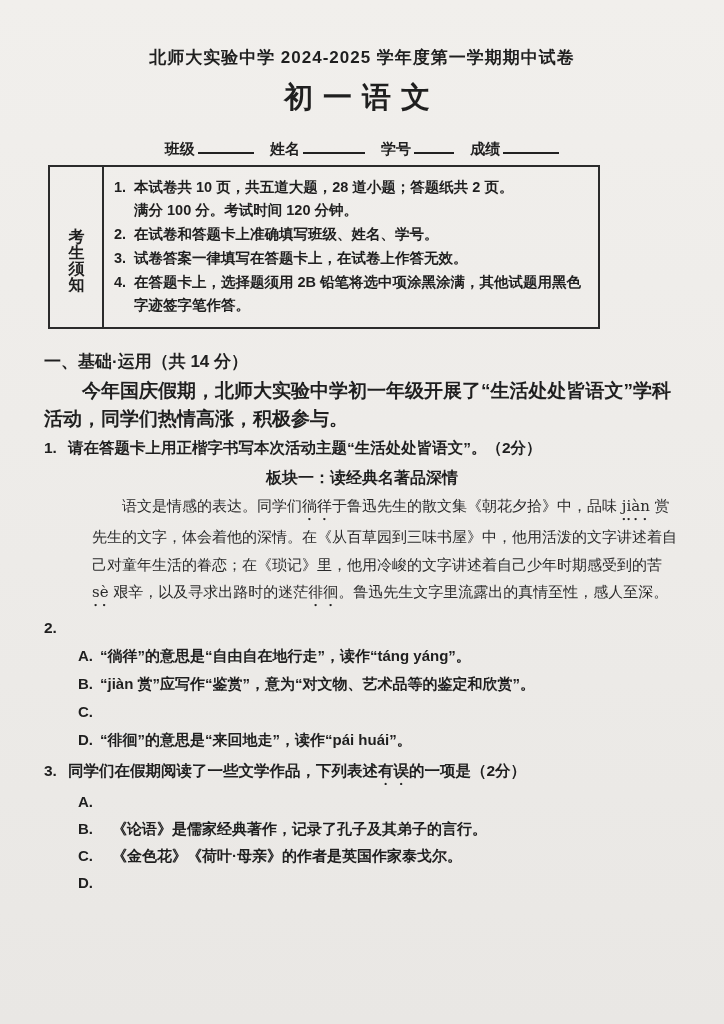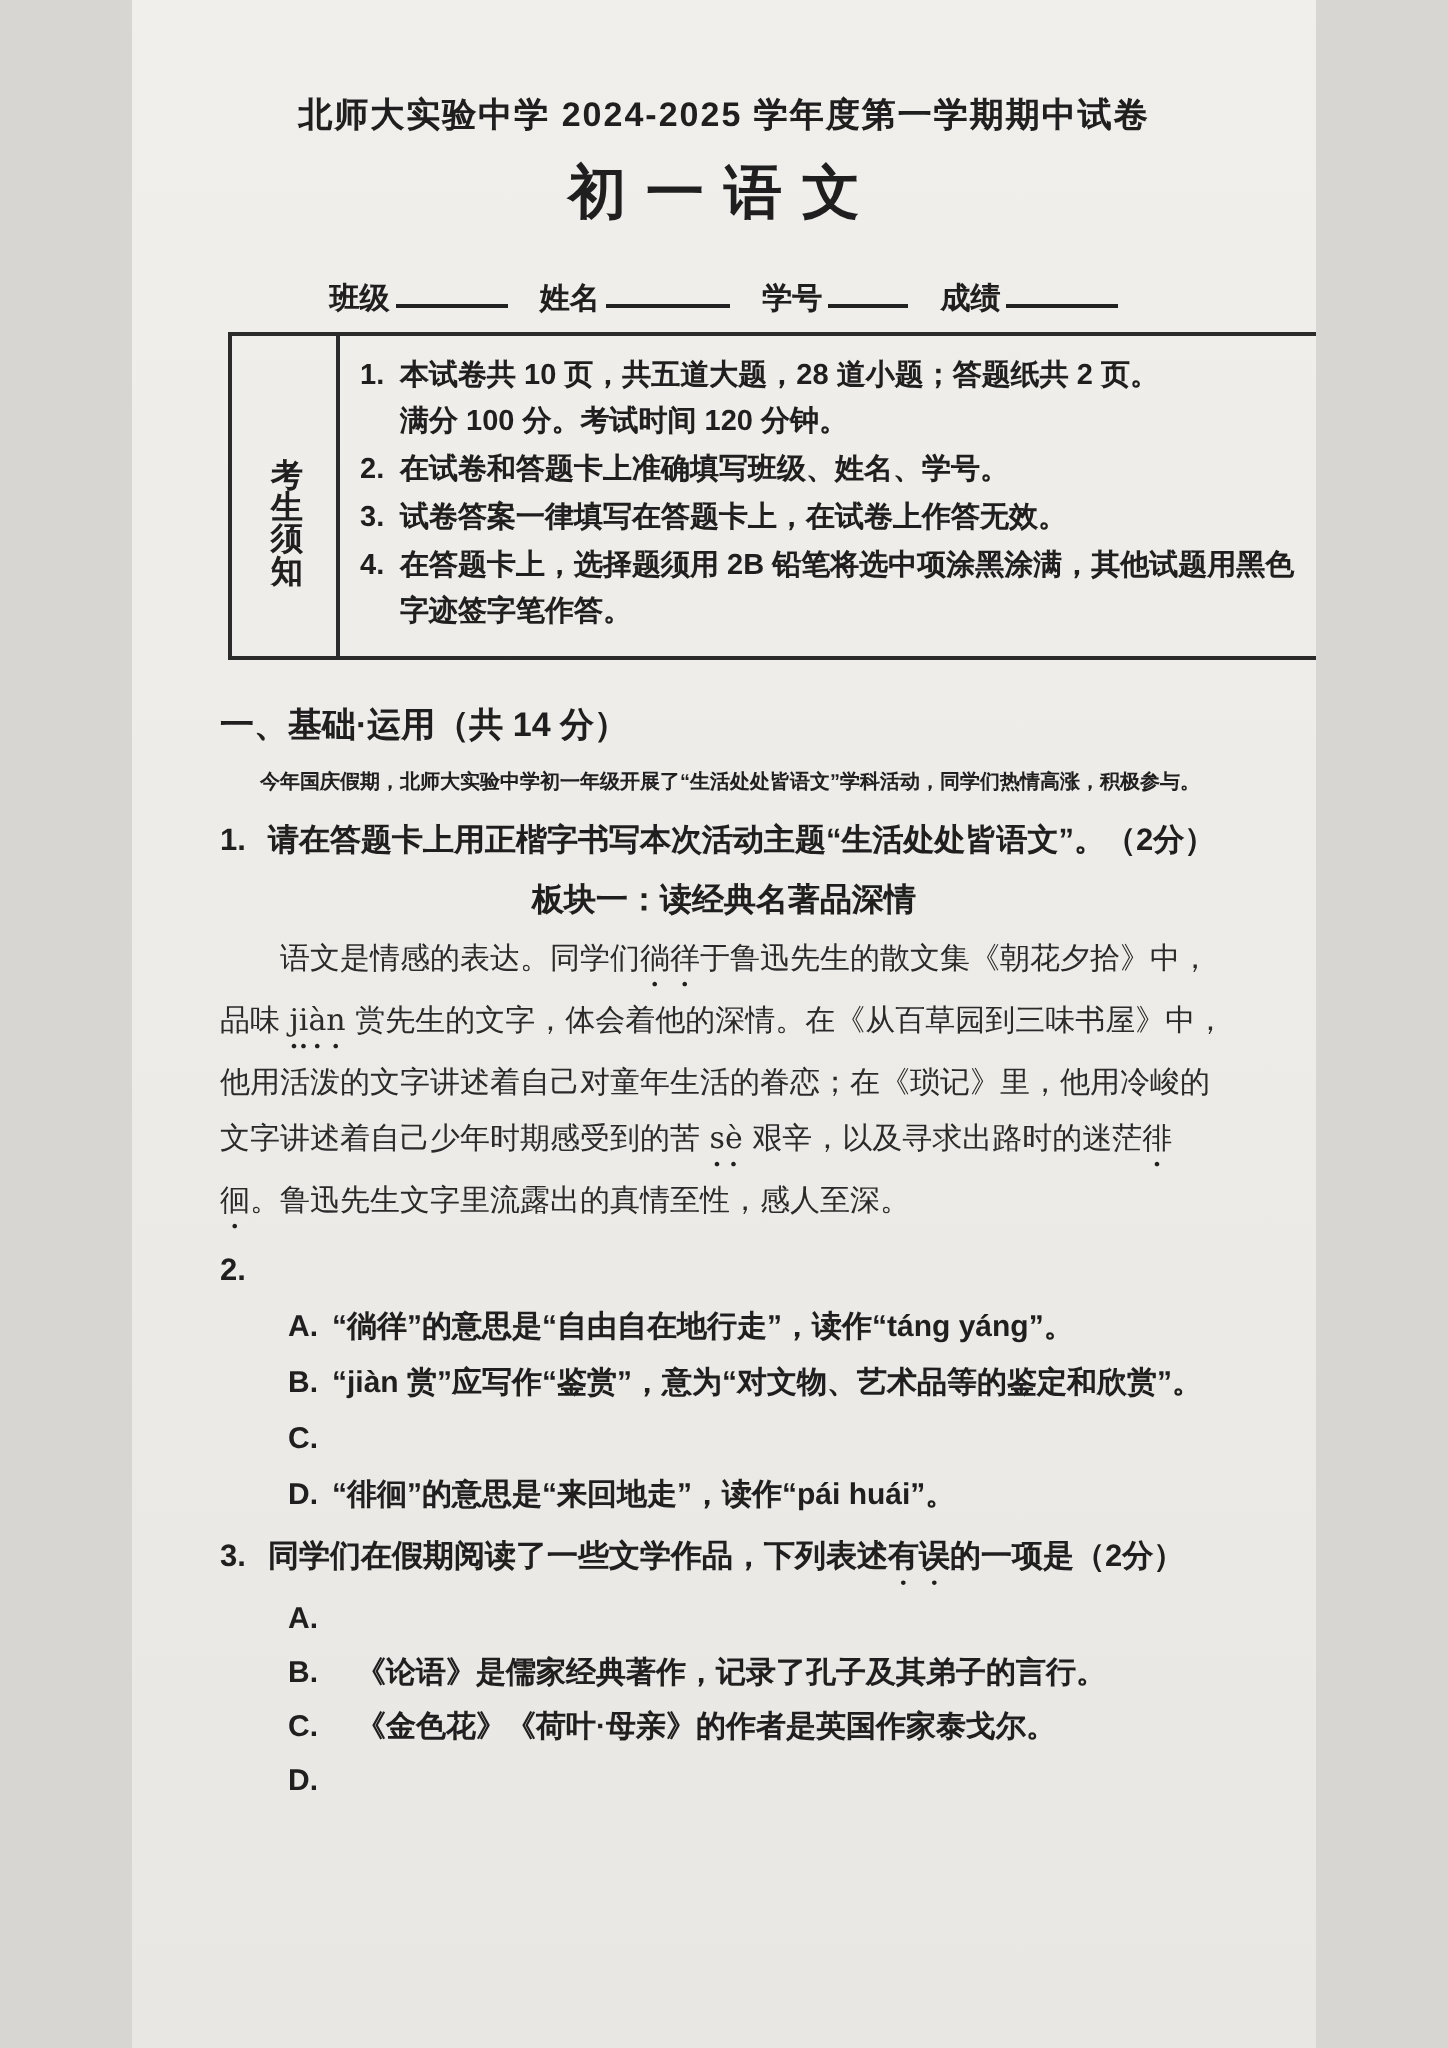--- a/index.html
+++ b/index.html
@@ -1,19 +1,19 @@
 <!DOCTYPE html>
 <html><head>
 <meta charset="utf-8">
 <style>
   html,body{margin:0;padding:0;}
   body{background:#d8d6d3;font-family:"Liberation Sans","DejaVu Sans",sans-serif;}
   .page{
     position:relative;
-    width:592px;height:1024px;
+    width:724px;height:1024px;
     margin:0 auto;
     background:linear-gradient(180deg,#f1efec 0%,#edebe8 55%,#e9e7e4 100%);
     color:#1f1f1f;
     overflow:hidden;
     box-sizing:border-box;
     padding:0 44px;
   }
   .school-line{
     padding-top:46px;
     text-align:center;
@@ -67,31 +67,32 @@
   }
   .n-item{display:flex;margin-bottom:1px;}
   .n-item .num{width:20px;flex:0 0 20px;}
   .n-item .txt{flex:1;white-space:pre-line;}
   .notice-meta{
     display:flex;justify-content:space-between;
     padding-left:20px;padding-right:30px;margin-top:3px;
   }
 
   .sec-heading{margin-top:21px;font-size:17px;line-height:23px;font-weight:700;}
-  .intro-para{margin-top:4px;font-size:10px;line-height:28px;font-weight:600;text-indent:2em;}
+  .intro-para{margin-top:4px;font-size:19px;line-height:28px;font-weight:600;text-indent:2em;}
   .q-row{display:flex;font-size:15.5px;line-height:28px;font-weight:600;}
   .q-row .num{width:24px;flex:0 0 24px;}
   .q1-row{margin-top:1px;}
   .block-heading{margin-top:3px;text-align:center;font-size:16px;line-height:25px;font-weight:700;}
   .passage{
     margin-top:3px;
     font-family:"DejaVu Serif","Liberation Serif",serif;
     font-size:15px;line-height:27.5px;font-weight:500;
     color:#2a2a2a;
     text-indent:2em;
+    margin-left:48px;
   }
   .q2-row{margin-top:4px;}
   .q3-row{margin-top:3px;}
   .options{margin-left:34px;font-size:15px;font-weight:600;}
   .options .opt{display:flex;}
   .options-q2 .opt{line-height:28px;}
   .options-q3 .opt{line-height:27px;}
   .options-q2 .letter{width:22px;flex:0 0 22px;}
   .options-q3 .letter{width:34px;flex:0 0 34px;}
 

